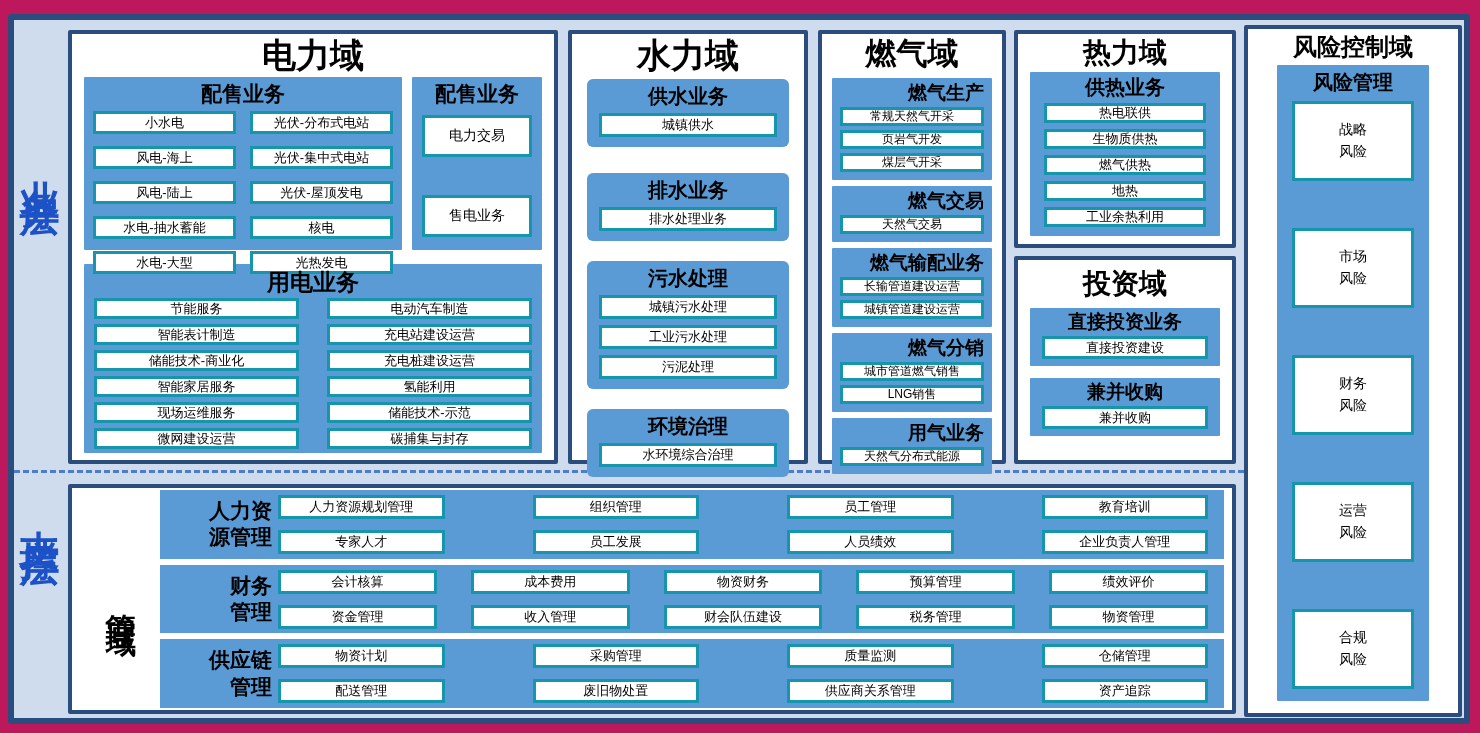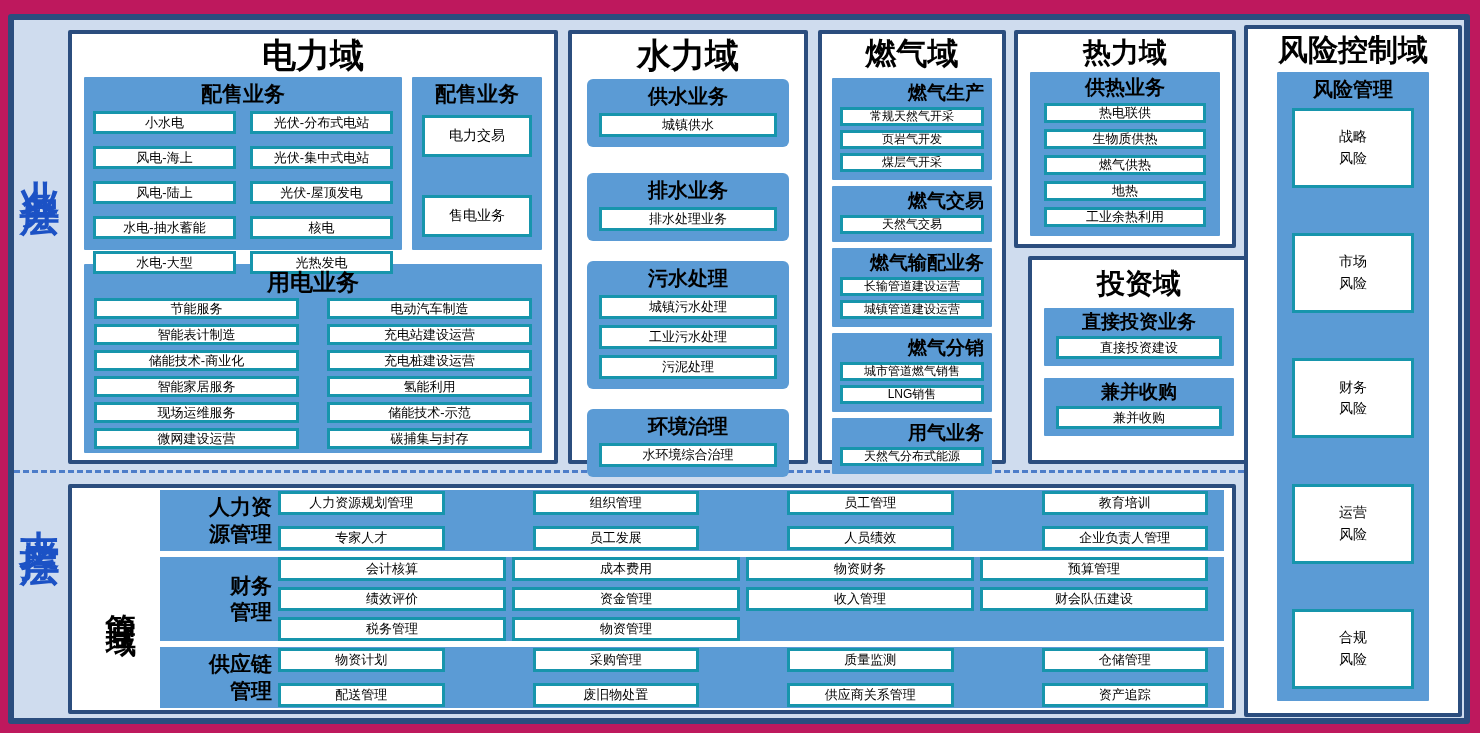--- a/index.html
+++ b/index.html
@@ -50,48 +50,48 @@
   .d-gas .col{gap:4px;}
   .d-gas .item{height:19px;font-size:12px;}
   
   .d-heat{left:1000px;top:10px;width:222px;height:218px;}
   .d-heat .dtitle{font-size:28px;margin:3px 0 3px;}
   .d-heat .panel{margin:0 12px;padding:3px 14px 9px;}
   .d-heat .phead{font-size:20px;line-height:25px;margin-bottom:3px;}
   .d-heat .col{gap:6px;}
   .d-heat .item{height:20px;}
   
-  .d-invest{left:1000px;top:236px;width:222px;height:208px;margin-left:14px;}
+  .d-invest{left:1000px;top:236px;width:222px;height:208px;}
   .d-invest .dtitle{font-size:28px;margin:8px 0 8px;}
   .d-invest .panel{margin:0 12px;padding:2px 12px 7px;}
   .d-invest .phead{font-size:19px;line-height:24px;margin-bottom:2px;}
   .d-invest .panel + .panel{margin-top:12px;}
   .d-invest .item{height:23px;}
   
   .d-risk{left:1230px;top:5px;width:218px;height:692px;display:flex;flex-direction:column;}
-  .d-risk .dtitle{font-size:30px;margin:4px 13px 2px;}
+  .d-risk .dtitle{font-size:24px;margin:4px 13px 2px;}
   .risk-panel{flex:1;width:152px;margin:2px auto 12px;display:flex;flex-direction:column;
               padding:4px 0 10px;box-sizing:border-box;}
   .risk-panel .phead{font-size:20px;line-height:26px;}
   .risk-items{flex:1;display:flex;flex-direction:column;justify-content:space-between;
               padding:6px 15px 2px;}
   .risk-items .item{height:80px;font-size:14px;line-height:1.55;white-space:pre-line;}
   
   .d-mgmt{left:54px;top:464px;width:1168px;height:230px;}
   .mgmt-vtitle{position:absolute;left:34px;top:50%;transform:translateY(-50%);
                writing-mode:vertical-rl;text-orientation:upright;font-size:30px;
                font-weight:700;letter-spacing:6px;color:#000;line-height:1;}
   .mrows{position:absolute;left:88px;right:8px;top:2px;bottom:2px;
          display:flex;flex-direction:column;gap:6px;}
   .mrow{flex:1;background:#5b9bd5;display:flex;align-items:center;padding:0 16px 0 8px;}
   .mrow-label{width:104px;text-align:right;font-size:21px;font-weight:700;
               line-height:1.25;white-space:pre-line;}
   .mrow-items{flex:1;display:grid;row-gap:11px;align-content:center;margin-left:6px;}
   .cols4{grid-template-columns:repeat(4,1fr);column-gap:88px;}
-  .cols5{grid-template-columns:repeat(4,1fr);column-gap:34px;gap:6px;}
+  .cols5{grid-template-columns:repeat(5,1fr);column-gap:34px;}
   .mrow .item{height:24px;}
   
   .lbl-business{left:6px;top:128px;}
   .lbl-support{left:6px;top:478px;}
 </style>
 </head>
 <body>
 
 <div class="stage">
   <div class="outer">

